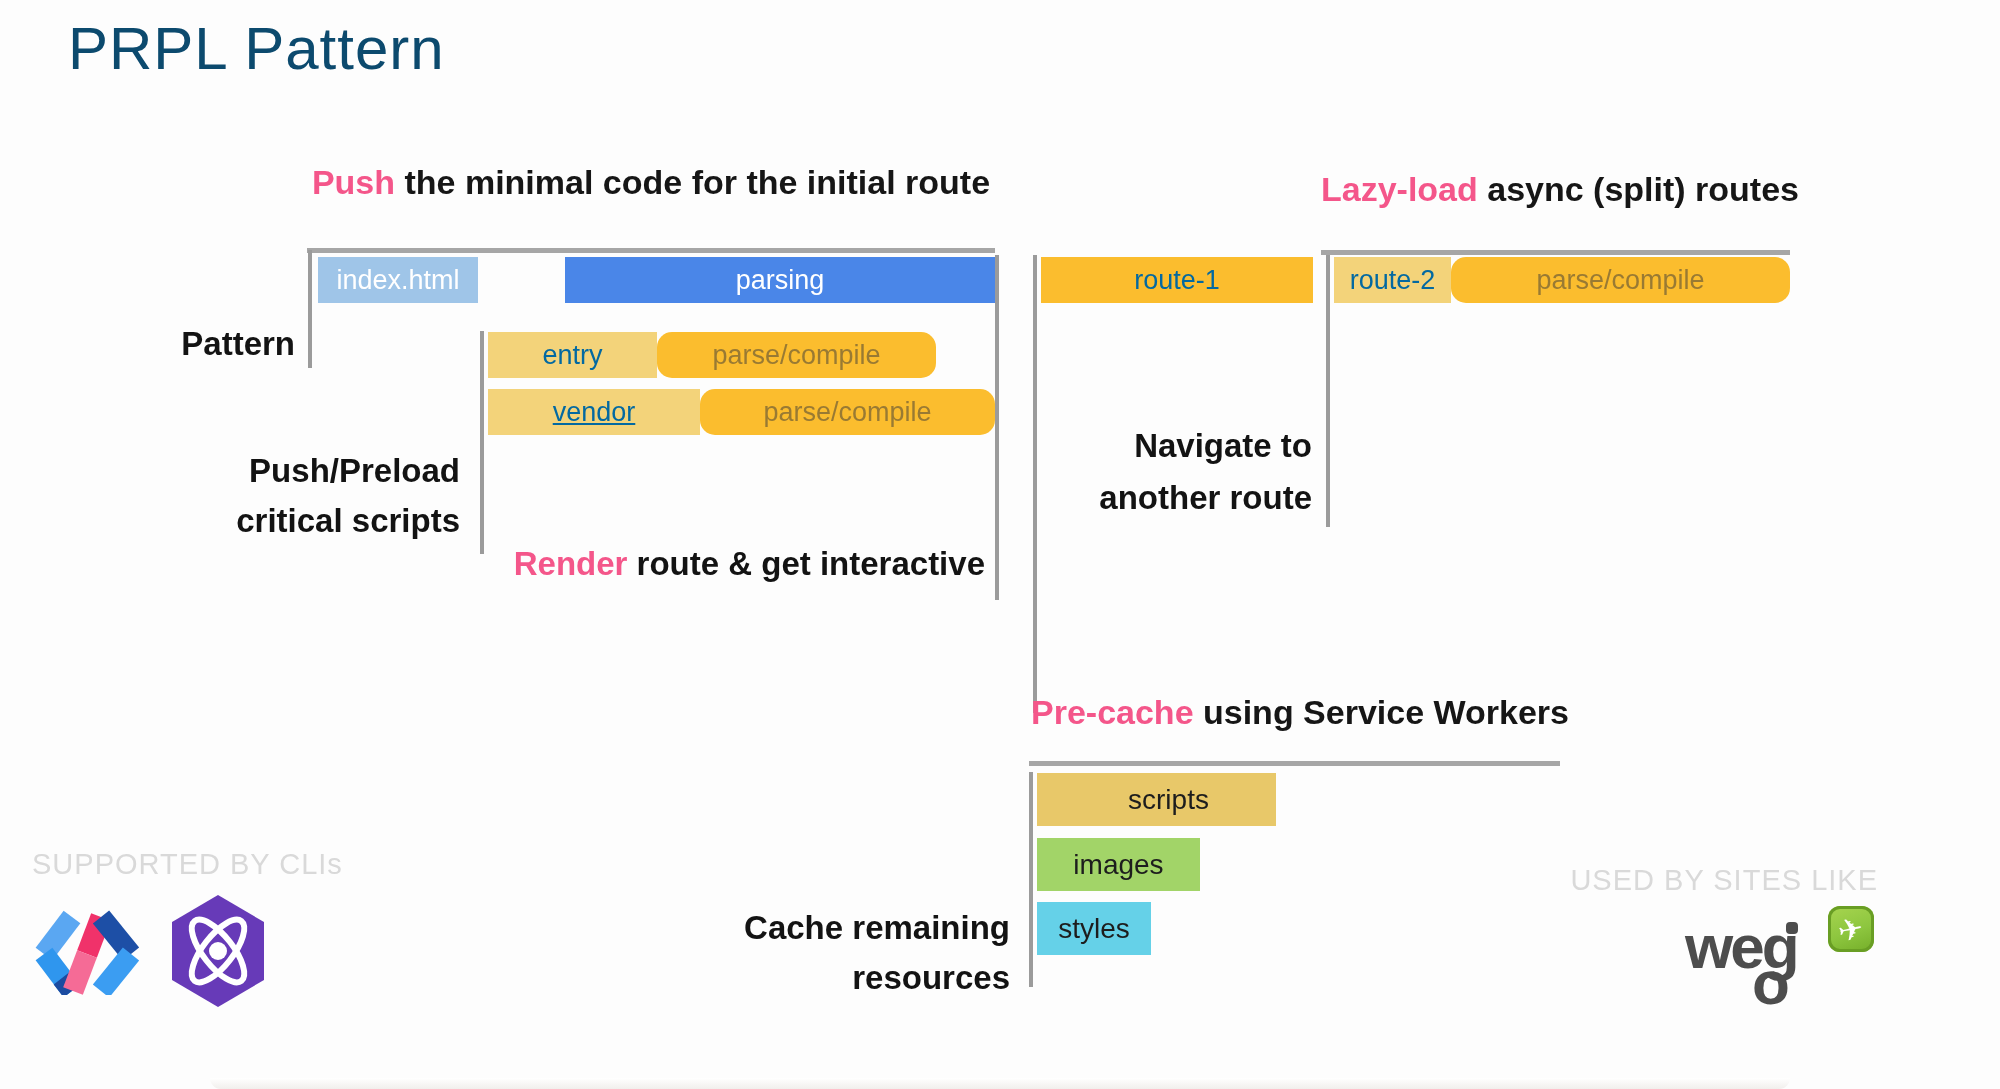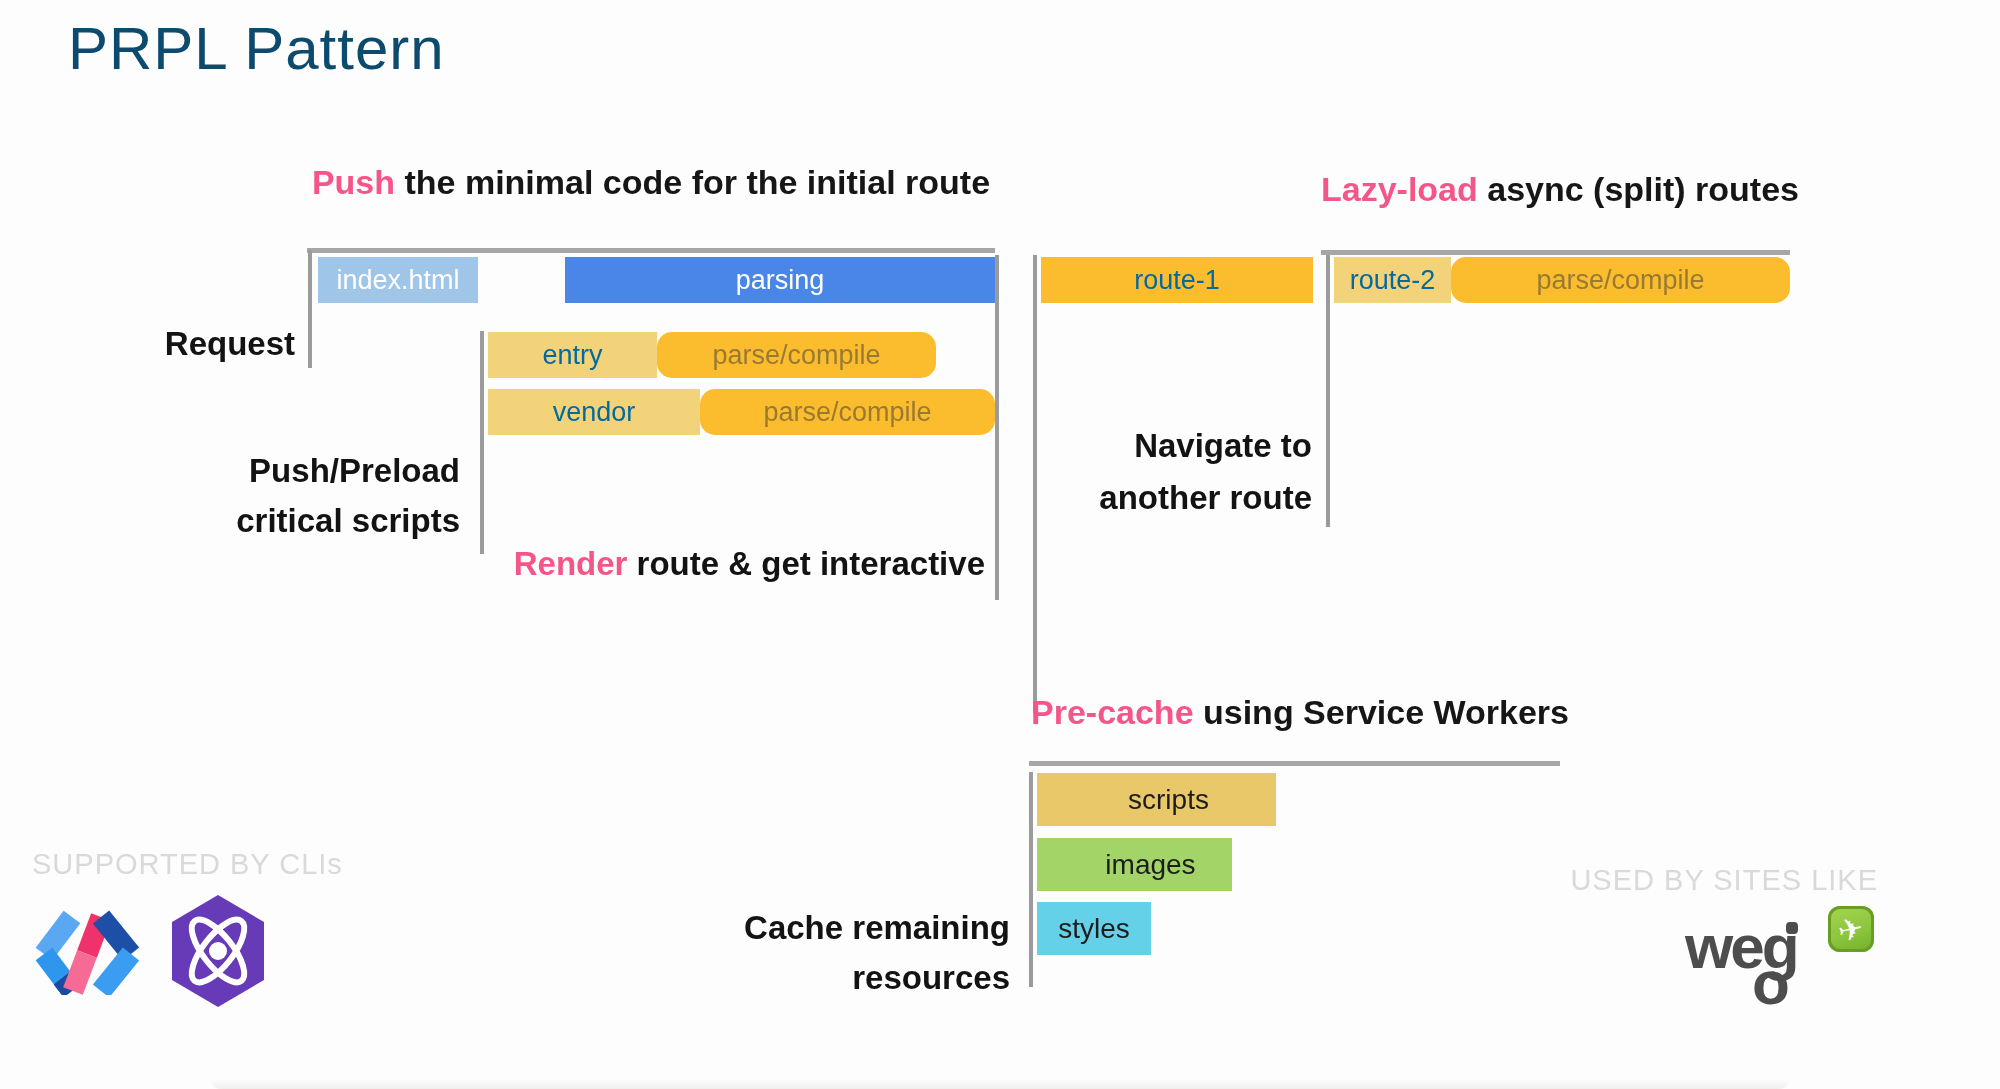--- a/index.html
+++ b/index.html
@@ -52,32 +52,32 @@
   <div class="abs section-header" style="left:307px;top:163px;width:688px;text-align:center;">
     <span class="hl">Push</span><span> the minimal code for the initial route</span>
   </div>
   <div class="abs underline" style="left:307px;top:248px;width:688px;"></div>
 
   <div class="abs section-header" style="left:1321px;top:170px;width:469px;text-align:center;">
     <span class="hl">Lazy-load</span><span> async (split) routes</span>
   </div>
   <div class="abs underline" style="left:1321px;top:250px;width:469px;"></div>
 
-  <div class="abs row-label" style="left:60px;top:325px;width:235px;text-align:right;">Request</div>
+  <div class="abs row-label" style="left:60px;top:325px;width:235px;text-align:right;">Pattern</div>
   <div class="abs vline" style="left:308px;top:250px;height:118px;"></div>
 
   <div class="abs bar white-text" style="left:318px;top:257px;width:160px;background:#9fc5e8;">index.html</div>
   <div class="abs bar white-text" style="left:565px;top:257px;width:430px;background:#4a86e8;">parsing</div>
 
   <div class="abs vline" style="left:480px;top:331px;height:223px;"></div>
 
   <div class="abs bar black-text" style="left:488px;top:332px;width:169px;background:#f3d37a;">entry</div>
   <div class="abs bar brown-text" style="left:657px;top:332px;width:279px;background:#fbbd2e;">parse/compile</div>
 
-  <div class="abs bar black-text" style="left:488px;top:389px;width:212px;background:#f3d37a;">vendor</div>
+  <div class="abs bar black-text" style="left:488px;top:389px;width:212px;background:#f3d37a;text-decoration:underline;">vendor</div>
   <div class="abs bar brown-text" style="left:700px;top:389px;width:295px;background:#fbbd2e;">parse/compile</div>
 
   <div class="abs row-label" style="left:140px;top:446px;width:320px;text-align:right;line-height:50px;">
     <span>Push/Preload</span><br>
     <span>critical scripts</span>
   </div>
 
   <div class="abs vline" style="left:995px;top:255px;height:345px;"></div>
   <div class="abs row-label" style="left:400px;top:545px;width:585px;text-align:right;">
     <span class="hl" style="color:#f4568a;">Render</span><span> route &amp; get interactive</span>
@@ -95,21 +95,21 @@
     <span>another route</span>
   </div>
 
   <div class="abs section-header" style="left:1031px;top:693px;">
     <span class="hl">Pre-cache</span><span> using Service Workers</span>
   </div>
   <div class="abs underline" style="left:1029px;top:761px;width:531px;"></div>
 
   <div class="abs vline" style="left:1029px;top:772px;height:215px;"></div>
   <div class="abs cache-bar" style="left:1037px;top:773px;width:215px;background:#e8c869;padding-left:24px;">scripts</div>
-  <div class="abs cache-bar" style="left:1037px;top:838px;width:163px;background:#a2d468;padding-left:32px;">images</div>
+  <div class="abs cache-bar" style="left:1037px;top:838px;width:163px;background:#a2d468;">images</div>
   <div class="abs cache-bar" style="left:1037px;top:902px;width:114px;background:#65d1e8;">styles</div>
 
   <div class="abs row-label" style="left:690px;top:903px;width:320px;text-align:right;line-height:50px;">
     <span>Cache remaining</span><br>
     <span>resources</span>
   </div>
 
   <div class="abs footer-gray" style="left:32px;top:848px;">SUPPORTED BY CLIs</div>
 
   <svg class="abs" style="left:30px;top:910px;" width="115" height="85" viewBox="0 0 115 85">

